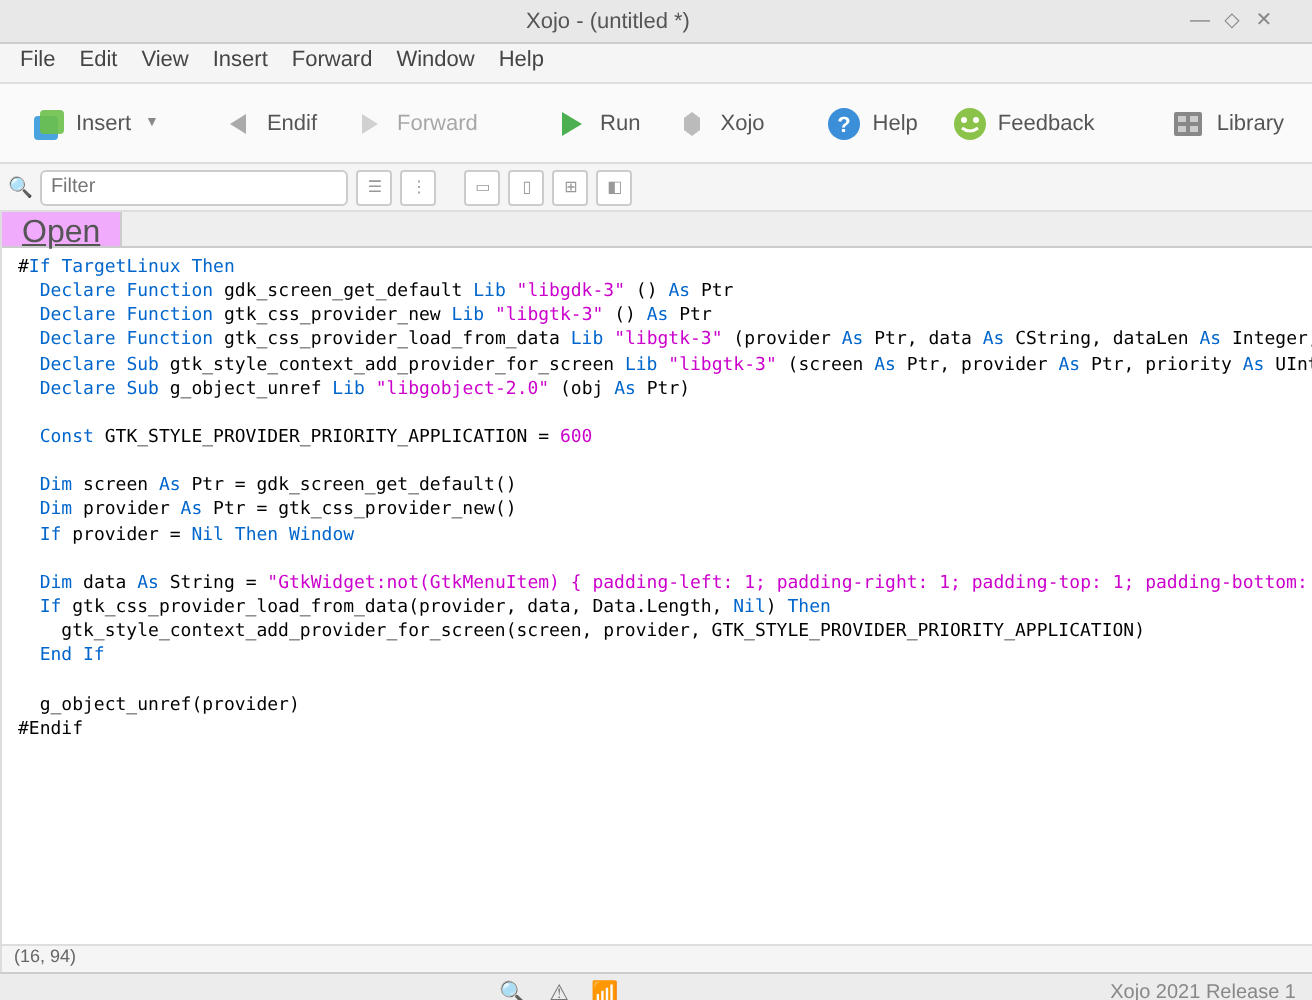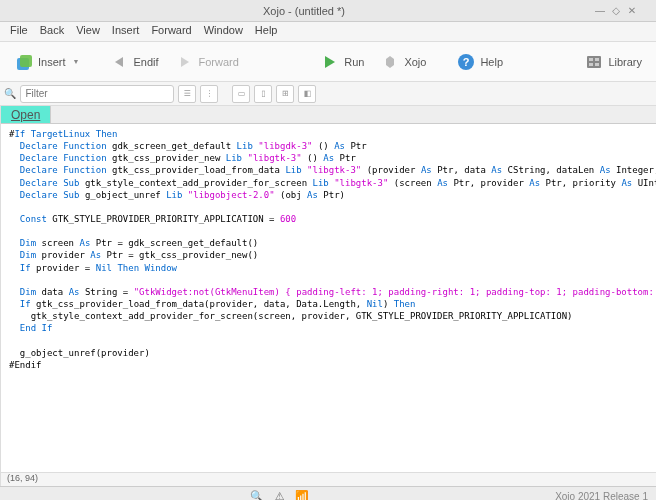--- a/index.html
+++ b/index.html
@@ -25,42 +25,42 @@
 .node { display:flex; align-items:center; padding:1px 2px; font-size:10px; color:#444; white-space:nowrap; }
 .node .ic { width:11px; height:11px; margin-right:2px; display:inline-block; }
 .node.sel { background:#d0d0d0; }
 .node.hdr { font-weight:bold; color:#666; padding-top:3px; }
 .ic-app{background:linear-gradient(#5bb,#399);border-radius:2px;}
 .ic-fld{background:#f0c060;border-radius:1px;}
 .ic-mnu{background:#9c7;border-radius:1px;}
 .ic-cog{background:#aaa;border-radius:50%;}
 .editor { flex:1; display:flex; flex-direction:column; background:#fff; }
 .tabrow { height:18px; background:#eee; border-bottom:1px solid #ccc; display:flex; }
-.tab { padding:2px 10px; background:#5eead4; border-right:1px solid #ccc; font-size:12px; color:#555;text-decoration:underline; }
+.tab { padding:2px 10px; background:#f0abfc; border-right:1px solid #ccc; font-size:16px; color:#555;text-decoration:underline; }
 .code { flex:1; overflow:auto; padding:4px 8px; font-family:Menlo,Consolas,monospace; font-size:9px; line-height:1.35; white-space:pre; color:#000; }
 .kw{color:#0066cc;} .str{color:#cc00cc;} .num{color:#cc00cc;}
 .statusmini { height:14px; background:#f5f5f5; border-top:1px solid #ddd; font-size:9px; color:#666; padding:0 6px; }
 .footer { height:20px; background:#ececec; border-top:1px solid #ccc; display:flex; align-items:center; padding:0 8px; color:#777; }
 .footer .c { flex:1; text-align:center; font-size:11px; letter-spacing:4px; }
 .footer .r { font-size:10px; color:#888; }
 svg{display:block;}
 </style>
 </head>
 <body>
 
 <div class="titlebar">
   <span class="t">Xojo - (untitled *)</span>
   <span class="wbtn">—</span>
   <span class="wbtn">◇</span>
   <span class="wbtn">✕</span>
 </div>
 
 <div class="menubar">
   <span>File</span>
-  <span>Back</span>
+  <span>Edit</span>
   <span>View</span>
   <span>Insert</span>
   <span>Forward</span>
   <span>Window</span>
   <span>Help</span>
 </div>
 
 <div class="toolbar">
   <div class="tbtn">
       <span class="ico">
@@ -102,20 +102,31 @@
     </div>
   <div class="sep"></div>
   <div class="tbtn">
       <span class="ico">
         <svg width="18" height="18">
           <circle cx="9" cy="9" r="8" fill="#3b8ed8"></circle>
           <text x="9" y="13" text-anchor="middle" fill="#fff" font-size="11" font-weight="bold">?</text>
         </svg>
       </span>
       <span>Help</span>
+    </div>
+  <div class="tbtn">
+      <span class="ico">
+        <svg width="18" height="18">
+          <circle cx="9" cy="9" r="8" fill="#8bc34a"></circle>
+          <circle cx="6" cy="7" r="1.5" fill="#fff"></circle>
+          <circle cx="12" cy="7" r="1.5" fill="#fff"></circle>
+          <path d="M5 11q4 3 8 0" stroke="#fff" fill="none" stroke-width="1.5"></path>
+        </svg>
+      </span>
+      <span>Feedback</span>
     </div>
   <div class="spacer"></div>
   <div class="tbtn">
       <span class="ico">
         <svg width="18" height="18">
           <rect x="2" y="3" width="14" height="12" rx="1" fill="#888"></rect>
           <rect x="4" y="5" width="4" height="3" fill="#ccc"></rect>
           <rect x="10" y="5" width="4" height="3" fill="#ccc"></rect>
           <rect x="4" y="10" width="4" height="3" fill="#ccc"></rect>
           <rect x="10" y="10" width="4" height="3" fill="#ccc"></rect>

